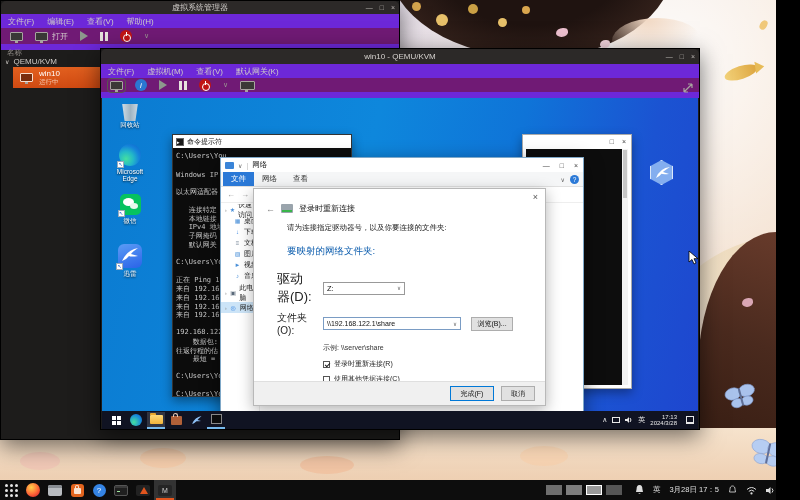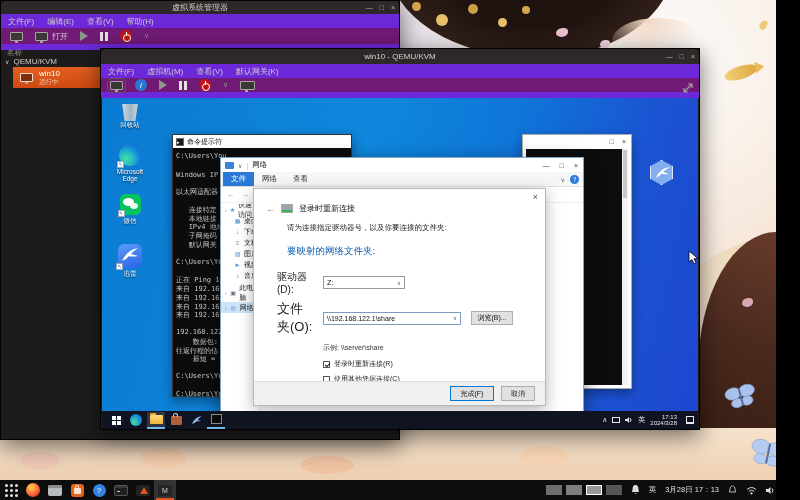--- a/index.html
+++ b/index.html
@@ -381,28 +381,28 @@
             <span style="color:#888;font-size:9px;">←</span>
             <span style="position:relative;width:12px;height:9px;background:#9aa4ac;border-radius:1px;">
               <span class="abs" style="left:1px;bottom:1px;width:10px;height:2px;background:#39b54a;"></span>
             </span>
             <span style="font-size:8px;color:#111;">登录时重新连接</span>
           </div>
           <div style="margin:9px 0 0 33px;font-size:7.5px;color:#222;">请为连接指定驱动器号，以及你要连接的文件夹:</div>
           <div style="margin:12px 0 0 33px;font-size:9.5px;color:#0b5cad;">要映射的网络文件夹:</div>
 
           <div class="flex" style="margin:12px 0 0 23px;gap:10px;">
-            <span style="font-size:10px;color:#222;width:36px;">驱动器(D):</span>
+            <span style="font-size:13px;color:#222;width:36px;">驱动器(D):</span>
             <span class="flex" style="width:82px;height:13px;border:1px solid #999;padding:0 3px;justify-content:space-between;background:#fff;">
               <span style="font-size:7.5px;color:#111;">Z:</span>
               <span style="font-size:5.5px;color:#666;">∨</span>
             </span>
           </div>
           <div class="flex" style="margin:5px 0 0 23px;gap:10px;">
-            <span style="font-size:13px;color:#222;width:36px;">文件夹(O):</span>
+            <span style="font-size:10px;color:#222;width:36px;">文件夹(O):</span>
             <span class="flex" style="width:138px;height:13px;border:1px solid #7a9cc4;padding:0 3px;justify-content:space-between;background:#fff;">
               <span style="font-size:7px;color:#111;">\\192.168.122.1\share</span>
               <span style="font-size:5.5px;color:#666;">∨</span>
             </span>
             <span class="dlg-btn" style="width:42px;height:14px;">浏览(B)...</span>
           </div>
           <div style="margin:7px 0 0 69px;font-size:7px;color:#333;">示例: \\server\share</div>
           <div class="flex" style="margin:6px 0 0 69px;gap:4px;">
             <span class="cbox checked"></span>
             <span style="font-size:7px;color:#222;">登录时重新连接(R)</span>
@@ -522,21 +522,21 @@
       <span class="ws" style="background:#7e7e7e;"></span>
       <span class="ws" style="background:#9a9a9a;border:1px solid #fff;"></span>
       <span class="ws" style="background:#565656;"></span>
     </span>
 
     <span class="abs flex" style="right:4px;top:0;height:20px;gap:9px;color:#e0e0e0;">
       <svg width="9" height="10">
         <path d="M4.5 0 C2.2 0 1.6 2 1.6 4 L1 7 L8 7 L7.4 4 C7.4 2 6.8 0 4.5 0 Z M3.3 8 a1.3 1.3 0 0 0 2.4 0 Z" fill="#ddd"></path>
       </svg>
       <span style="font-size:7.5px;">英</span>
-      <span style="font-size:7.5px;">3月28日 17：13</span>
+      <span style="font-size:7.5px;">3月28日 17：5</span>
       <svg width="9" height="10">
         <path d="M4.5 1 C2.6 1 2 2.6 2 4.2 L1.5 7 L7.5 7 L7 4.2 C7 2.6 6.4 1 4.5 1 Z" fill="none" stroke="#ccc" stroke-width="0.9"></path>
       </svg>
       <svg width="11" height="9">
         <path d="M1 3.5 Q5.5 -0.5 10 3.5 M2.8 5.3 Q5.5 3 8.2 5.3" stroke="#ddd" fill="none" stroke-width="1"></path>
         <circle cx="5.5" cy="7.4" r="1.1" fill="#ddd"></circle>
       </svg>
       <svg width="9" height="9">
         <path d="M0 3 L2.3 3 L4.5 1 L4.5 8 L2.3 6 L0 6 Z" fill="#ddd"></path>
           <path d="M6 2.4 Q8 4.5 6 6.6" stroke="#ddd" fill="none" stroke-width="1"></path>

